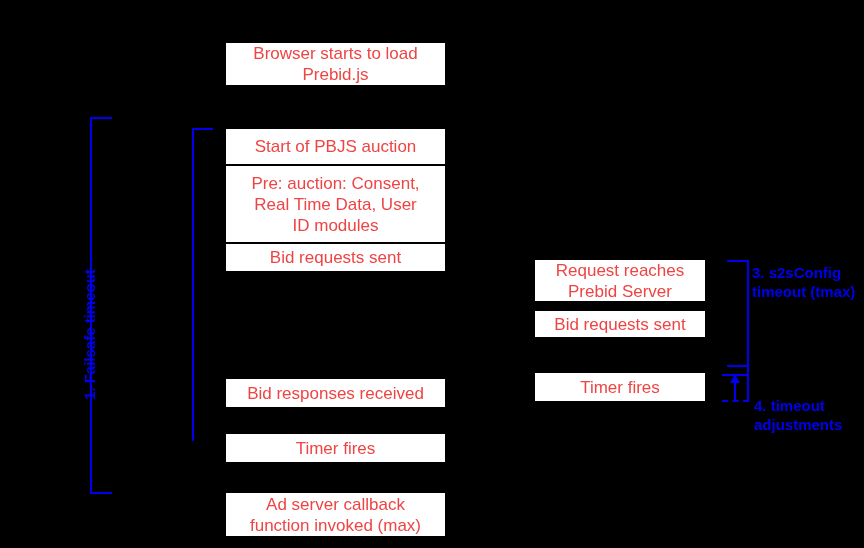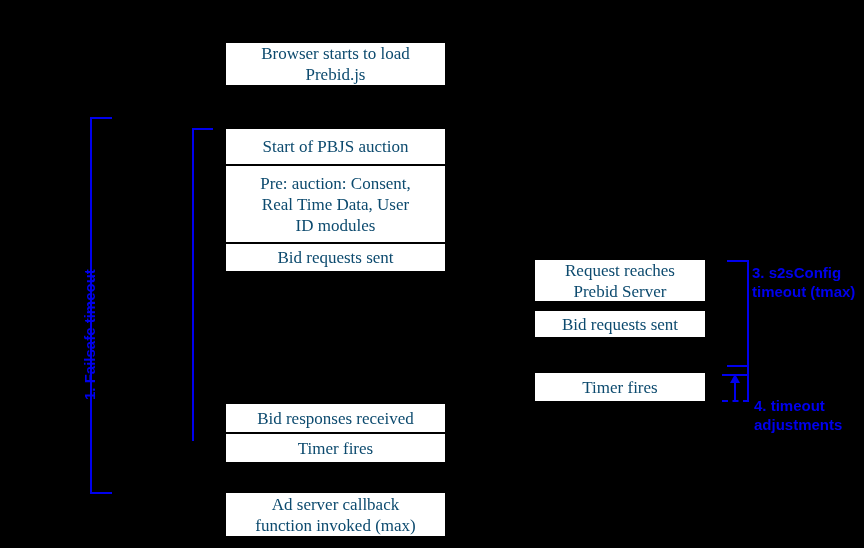--- a/index.html
+++ b/index.html
@@ -13,30 +13,30 @@
     height: 548px;
     background: #000000;
     overflow: hidden;
     font-family: "Liberation Sans", sans-serif;
   }
 
   
   .box {
     position: absolute;
     background: #ffffff;
-    color: #0c4a6e;
+    color: #ef4444;
     border: 1px solid #000000;
     box-sizing: border-box;
     display: flex;
     align-items: center;
     justify-content: center;
     text-align: center;
     font-size: 17px;
     line-height: 21px;
-    font-family: Liberation Serif, serif;
+    font-family: Liberation Sans, sans-serif;
     white-space: pre-line;
   }
 
   
   .ann {
     position: absolute;
     color: #0000ee;
     font-weight: bold;
     font-size: 15px;
     line-height: 19px;
@@ -91,21 +91,21 @@
 Prebid.js</div>
 
   <div class="box" style="left:225px; top:165px; width:221px; height:78px;">Pre: auction: Consent,
 Real Time Data, User
 ID modules</div>
 
   <div class="box" style="left:225px; top:128px; width:221px; height:37px;">Start of PBJS auction</div>
 
   <div class="box" style="left:225px; top:243px; width:221px; height:29px;">Bid requests sent</div>
 
-  <div class="box" style="left:225px; top:403px; width:221px; height:30px;">Bid responses received</div>
+  <div class="box" style="left:225px; top:378px; width:221px; height:30px;">Bid responses received</div>
 
   <div class="box" style="left:225px; top:433px; width:221px; height:30px;">Timer fires</div>
 
   <div class="box" style="left:534px; top:259px; width:172px; height:43px;">Request reaches
 Prebid Server</div>
 
   <div class="box" style="left:225px; top:492px; width:221px; height:45px;">Ad server callback
 function invoked (max)</div>
 
   <div class="box" style="left:534px; top:310px; width:172px; height:28px;">Bid requests sent</div>

